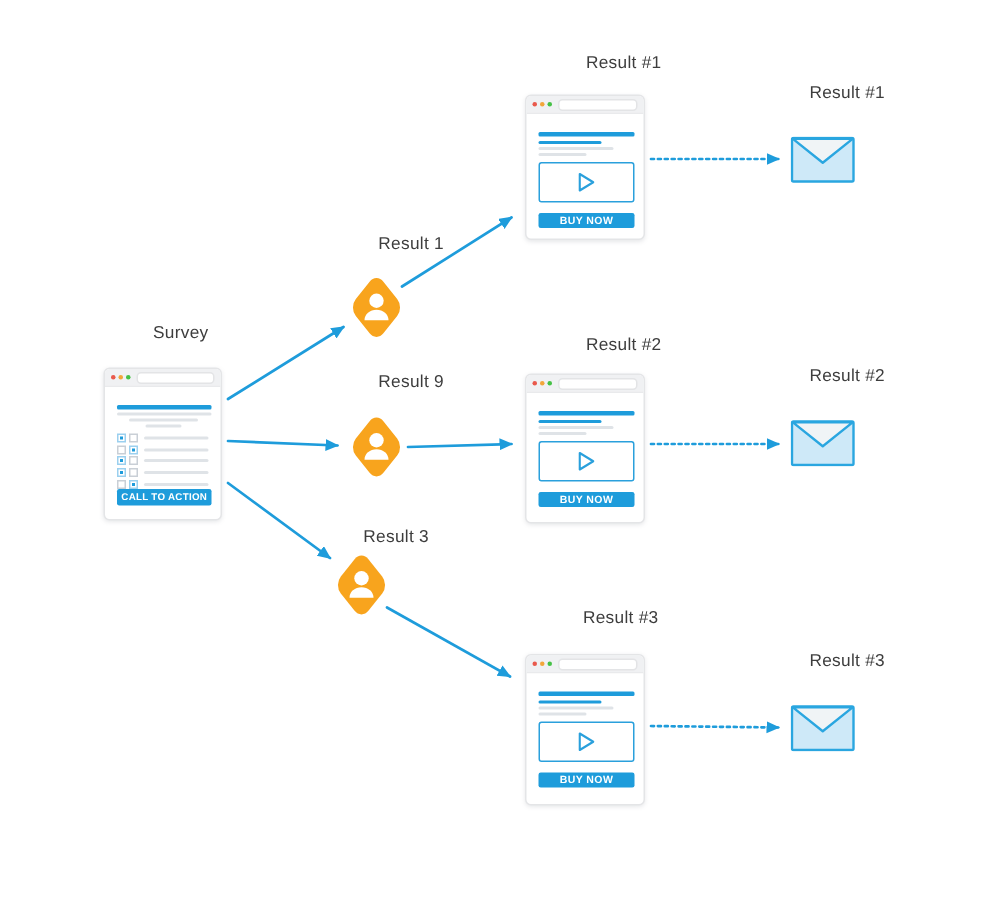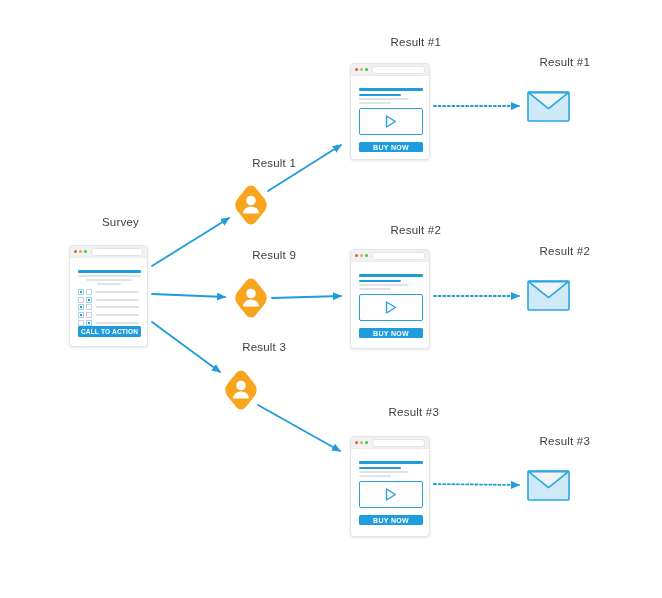--- a/index.html
+++ b/index.html
@@ -130,21 +130,21 @@
 
   <div class="label" style="left:206px; top:249px;">Result 9</div>
   <svg class="persona" style="left:231px; top:273px;" width="40" height="50" viewBox="0 0 40 50">
     <g transform="translate(20,25) scale(1,1.25) rotate(45)">
         <rect x="-13" y="-13" width="26" height="26" rx="6.5" fill="#f8a41d"></rect>
       </g>
     <circle cx="20" cy="20.5" r="4.8" fill="#ffffff"></circle>
     <path d="M 12 33.5 a 8 7 0 0 1 16 0 z" fill="#ffffff"></path>
   </svg>
 
-  <div class="label" style="left:196px; top:341px;">Result 3</div>
+  <div class="label" style="left:196px; top:352px;">Result 3</div>
   <svg class="persona" style="left:221px; top:365px;" width="40" height="50" viewBox="0 0 40 50">
     <g transform="translate(20,25) scale(1,1.25) rotate(45)">
         <rect x="-13" y="-13" width="26" height="26" rx="6.5" fill="#f8a41d"></rect>
       </g>
     <circle cx="20" cy="20.5" r="4.8" fill="#ffffff"></circle>
     <path d="M 12 33.5 a 8 7 0 0 1 16 0 z" fill="#ffffff"></path>
   </svg>
 
   <div class="label" style="left:351px; top:36px;">Result #1</div>
   <div class="window" style="left:350px; top:63px; width:80px; height:97px;">

